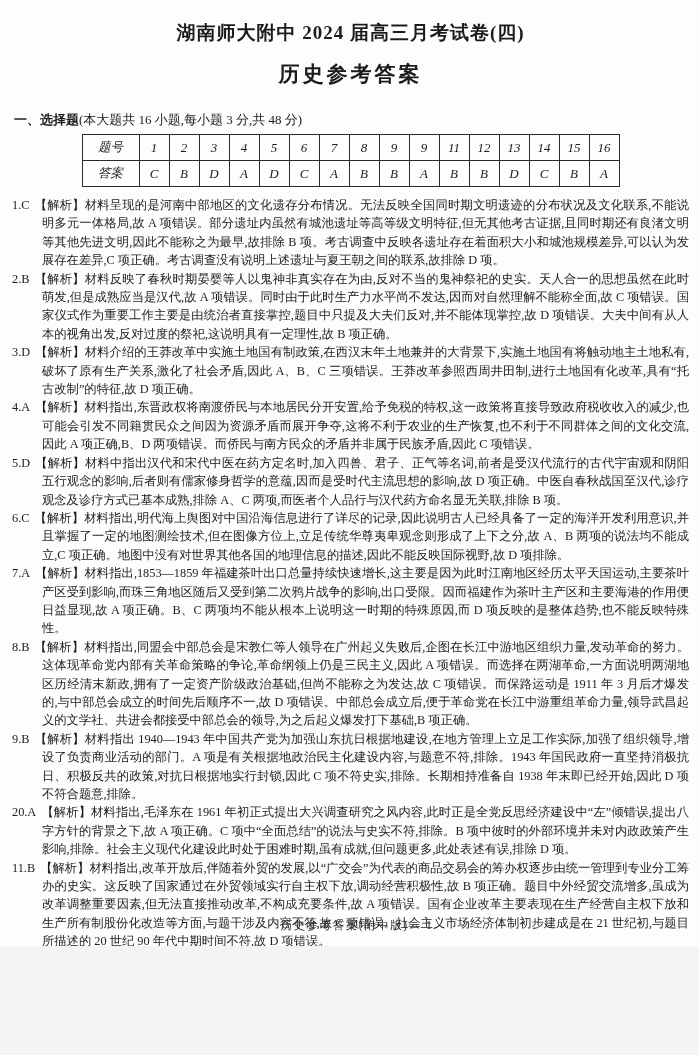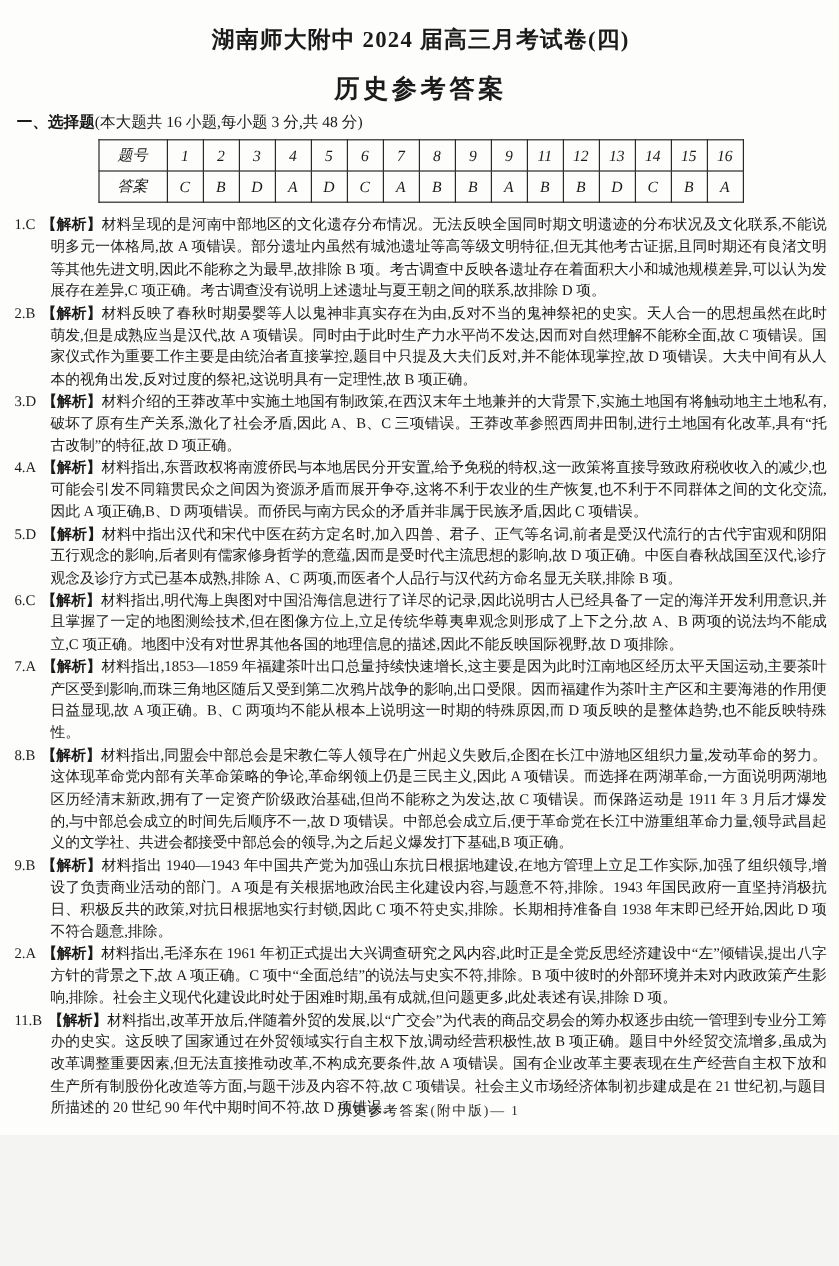--- a/index.html
+++ b/index.html
@@ -19,21 +19,21 @@
     font-weight:600;
     letter-spacing:1px;
     margin:4px 0 0 0;
   }
   .subtitle {
     text-align:center;
     font-size:21px;
     font-weight:700;
     font-family:"Liberation Sans","DejaVu Sans",sans-serif;
     letter-spacing:3px;
-    margin:14px 0 5px 0;
+    margin:14px 0 23px 0;
   }
   .section-heading {
     font-size:13px;
     margin:0 0 5px 2px;
     white-space:nowrap;
   }
   .section-heading .bold {
     font-weight:700;
     font-family:Liberation Sans, sans-serif;
   }
@@ -57,21 +57,21 @@
     line-height:18.4px;
     text-align:justify;
   }
   .item {
     padding-left:30px;
     text-indent:-30px;
     margin:0;
   }
   .item .label { margin-right:5px; }
   .item .tag {
-    font-weight:700;
+    font-weight:400;
     font-family:"Liberation Sans","DejaVu Sans",sans-serif;
   }
   .footer {
     position:absolute;
     left:15px; right:0; bottom:13px;
     text-align:center;
     font-size:11.5px;
     letter-spacing:1.5px;
     color:#2a2a2a;
   }
@@ -134,19 +134,19 @@
   <div class="items">
     <p class="item"><span class="label">1.C</span><span class="tag">【解析】</span><span>材料呈现的是河南中部地区的文化遗存分布情况。无法反映全国同时期文明遗迹的分布状况及文化联系,不能说明多元一体格局,故 A 项错误。部分遗址内虽然有城池遗址等高等级文明特征,但无其他考古证据,且同时期还有良渚文明等其他先进文明,因此不能称之为最早,故排除 B 项。考古调查中反映各遗址存在着面积大小和城池规模差异,可以认为发展存在差异,C 项正确。考古调查没有说明上述遗址与夏王朝之间的联系,故排除 D 项。</span></p>
     <p class="item"><span class="label">2.B</span><span class="tag">【解析】</span><span>材料反映了春秋时期晏婴等人以鬼神非真实存在为由,反对不当的鬼神祭祀的史实。天人合一的思想虽然在此时萌发,但是成熟应当是汉代,故 A 项错误。同时由于此时生产力水平尚不发达,因而对自然理解不能称全面,故 C 项错误。国家仪式作为重要工作主要是由统治者直接掌控,题目中只提及大夫们反对,并不能体现掌控,故 D 项错误。大夫中间有从人本的视角出发,反对过度的祭祀,这说明具有一定理性,故 B 项正确。</span></p>
     <p class="item"><span class="label">3.D</span><span class="tag">【解析】</span><span>材料介绍的王莽改革中实施土地国有制政策,在西汉末年土地兼并的大背景下,实施土地国有将触动地主土地私有,破坏了原有生产关系,激化了社会矛盾,因此 A、B、C 三项错误。王莽改革参照西周井田制,进行土地国有化改革,具有“托古改制”的特征,故 D 项正确。</span></p>
     <p class="item"><span class="label">4.A</span><span class="tag">【解析】</span><span>材料指出,东晋政权将南渡侨民与本地居民分开安置,给予免税的特权,这一政策将直接导致政府税收收入的减少,也可能会引发不同籍贯民众之间因为资源矛盾而展开争夺,这将不利于农业的生产恢复,也不利于不同群体之间的文化交流,因此 A 项正确,B、D 两项错误。而侨民与南方民众的矛盾并非属于民族矛盾,因此 C 项错误。</span></p>
     <p class="item"><span class="label">5.D</span><span class="tag">【解析】</span><span>材料中指出汉代和宋代中医在药方定名时,加入四兽、君子、正气等名词,前者是受汉代流行的古代宇宙观和阴阳五行观念的影响,后者则有儒家修身哲学的意蕴,因而是受时代主流思想的影响,故 D 项正确。中医自春秋战国至汉代,诊疗观念及诊疗方式已基本成熟,排除 A、C 两项,而医者个人品行与汉代药方命名显无关联,排除 B 项。</span></p>
     <p class="item"><span class="label">6.C</span><span class="tag">【解析】</span><span>材料指出,明代海上舆图对中国沿海信息进行了详尽的记录,因此说明古人已经具备了一定的海洋开发利用意识,并且掌握了一定的地图测绘技术,但在图像方位上,立足传统华尊夷卑观念则形成了上下之分,故 A、B 两项的说法均不能成立,C 项正确。地图中没有对世界其他各国的地理信息的描述,因此不能反映国际视野,故 D 项排除。</span></p>
     <p class="item"><span class="label">7.A</span><span class="tag">【解析】</span><span>材料指出,1853—1859 年福建茶叶出口总量持续快速增长,这主要是因为此时江南地区经历太平天国运动,主要茶叶产区受到影响,而珠三角地区随后又受到第二次鸦片战争的影响,出口受限。因而福建作为茶叶主产区和主要海港的作用便日益显现,故 A 项正确。B、C 两项均不能从根本上说明这一时期的特殊原因,而 D 项反映的是整体趋势,也不能反映特殊性。</span></p>
     <p class="item"><span class="label">8.B</span><span class="tag">【解析】</span><span>材料指出,同盟会中部总会是宋教仁等人领导在广州起义失败后,企图在长江中游地区组织力量,发动革命的努力。这体现革命党内部有关革命策略的争论,革命纲领上仍是三民主义,因此 A 项错误。而选择在两湖革命,一方面说明两湖地区历经清末新政,拥有了一定资产阶级政治基础,但尚不能称之为发达,故 C 项错误。而保路运动是 1911 年 3 月后才爆发的,与中部总会成立的时间先后顺序不一,故 D 项错误。中部总会成立后,便于革命党在长江中游重组革命力量,领导武昌起义的文学社、共进会都接受中部总会的领导,为之后起义爆发打下基础,B 项正确。</span></p>
     <p class="item"><span class="label">9.B</span><span class="tag">【解析】</span><span>材料指出 1940—1943 年中国共产党为加强山东抗日根据地建设,在地方管理上立足工作实际,加强了组织领导,增设了负责商业活动的部门。A 项是有关根据地政治民主化建设内容,与题意不符,排除。1943 年国民政府一直坚持消极抗日、积极反共的政策,对抗日根据地实行封锁,因此 C 项不符史实,排除。长期相持准备自 1938 年末即已经开始,因此 D 项不符合题意,排除。</span></p>
-    <p class="item"><span class="label">2.A</span><span class="tag">【解析】</span><span>材料指出,毛泽东在 1961 年初正式提出大兴调查研究之风内容,此时正是全党反思经济建设中“左”倾错误,提出八字方针的背景之下,故 A 项正确。C 项中“全面总结”的说法与史实不符,排除。B 项中彼时的外部环境并未对内政政策产生影响,排除。社会主义现代化建设此时处于困难时期,虽有成就,但问题更多,此处表述有误,排除 D 项。</span></p>
+    <p class="item"><span class="label">20.A</span><span class="tag">【解析】</span><span>材料指出,毛泽东在 1961 年初正式提出大兴调查研究之风内容,此时正是全党反思经济建设中“左”倾错误,提出八字方针的背景之下,故 A 项正确。C 项中“全面总结”的说法与史实不符,排除。B 项中彼时的外部环境并未对内政政策产生影响,排除。社会主义现代化建设此时处于困难时期,虽有成就,但问题更多,此处表述有误,排除 D 项。</span></p>
     <p class="item"><span class="label">11.B</span><span class="tag">【解析】</span><span>材料指出,改革开放后,伴随着外贸的发展,以“广交会”为代表的商品交易会的筹办权逐步由统一管理到专业分工筹办的史实。这反映了国家通过在外贸领域实行自主权下放,调动经营积极性,故 B 项正确。题目中外经贸交流增多,虽成为改革调整重要因素,但无法直接推动改革,不构成充要条件,故 A 项错误。国有企业改革主要表现在生产经营自主权下放和生产所有制股份化改造等方面,与题干涉及内容不符,故 C 项错误。社会主义市场经济体制初步建成是在 21 世纪初,与题目所描述的 20 世纪 90 年代中期时间不符,故 D 项错误。</span></p>
   </div>
 
   <div class="footer">历史参考答案(附中版)— 1</div>
 
 </div>
 
 </body></html>

